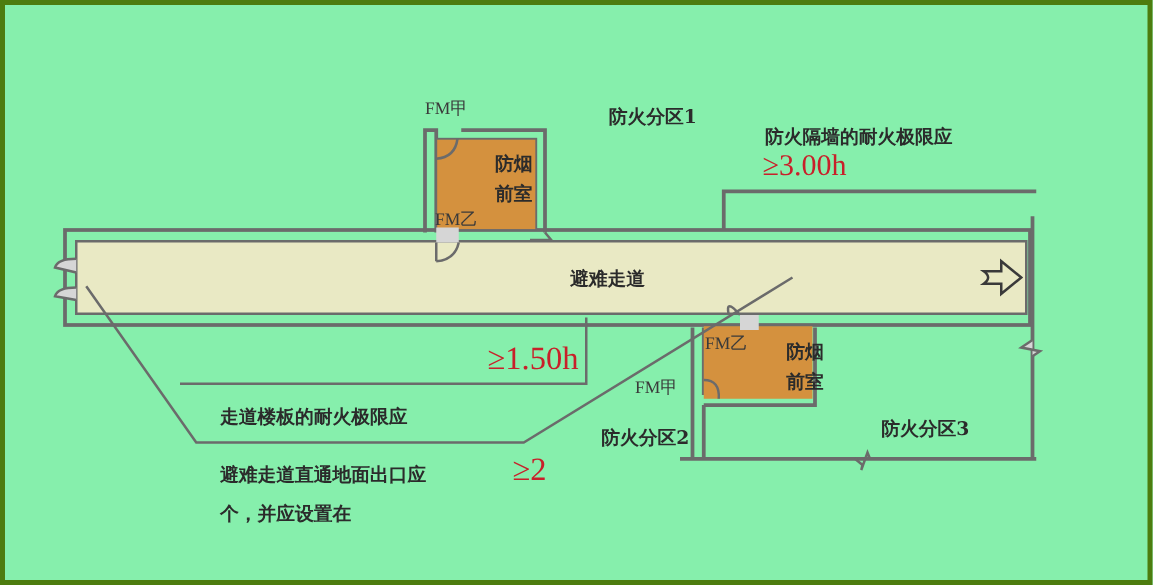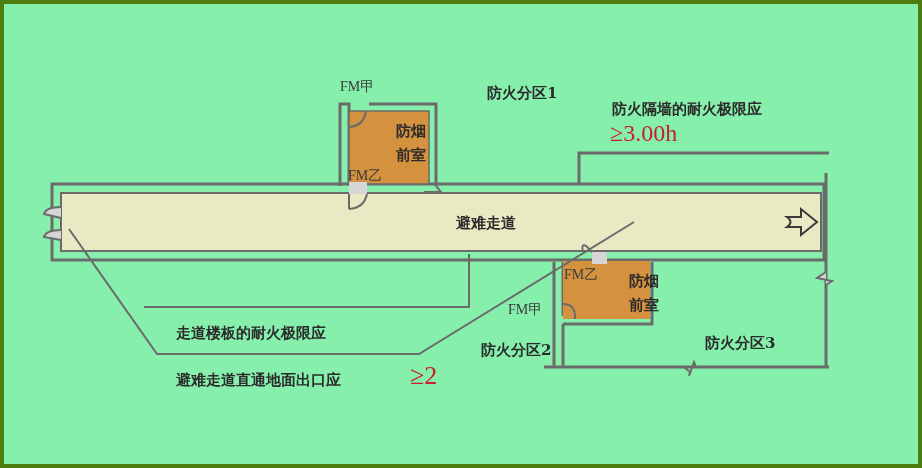--- a/index.html
+++ b/index.html
@@ -71,24 +71,26 @@
   <span class="lbl" style="left:364px;top:118px;font-size:15px;">防烟</span>
   <span class="lbl" style="left:364px;top:142px;font-size:15px;">前室</span>
 
   <span class="lbl" style="left:455px;top:80px;font-size:15px;">防火分区1</span>
   <span class="lbl" style="left:580px;top:96px;font-size:15px;">防火隔墙的耐火极限应</span>
   <span class="lbl red" style="left:578px;top:116px;font-size:24px;">≥3.00h</span>
 
   <span class="lbl" style="left:424px;top:210px;font-size:15px;">避难走道</span>
 
   <span class="lbl" style="left:144px;top:277px;font-size:15px;margin-top:43px;">走道楼板的耐火极限应</span>
+  <span class="lbl red" style="left:358px;top:268px;font-size:26px;">≥1.50h</span>
 
   <span class="fm" style="left:504px;top:297px;">FM甲</span>
   <span class="fm" style="left:560px;top:262px;">FM乙</span>
   <span class="lbl" style="left:597px;top:268px;font-size:15px;">防烟</span>
   <span class="lbl" style="left:597px;top:292px;font-size:15px;">前室</span>
 
   <span class="lbl" style="left:449px;top:337px;font-size:15px;">防火分区2</span>
   <span class="lbl" style="left:633px;top:330px;font-size:15px;margin-left:40px;">防火分区3</span>
 
   <span class="lbl" style="left:144px;top:367px;font-size:15px;">避难走道直通地面出口应</span>
   <span class="lbl red" style="left:378px;top:357px;font-size:26px;">≥2</span>
+  <span class="lbl" style="left:144px;top:398px;font-size:15px;">个，并应设置在</span>
 </div>
 
 </body></html>

